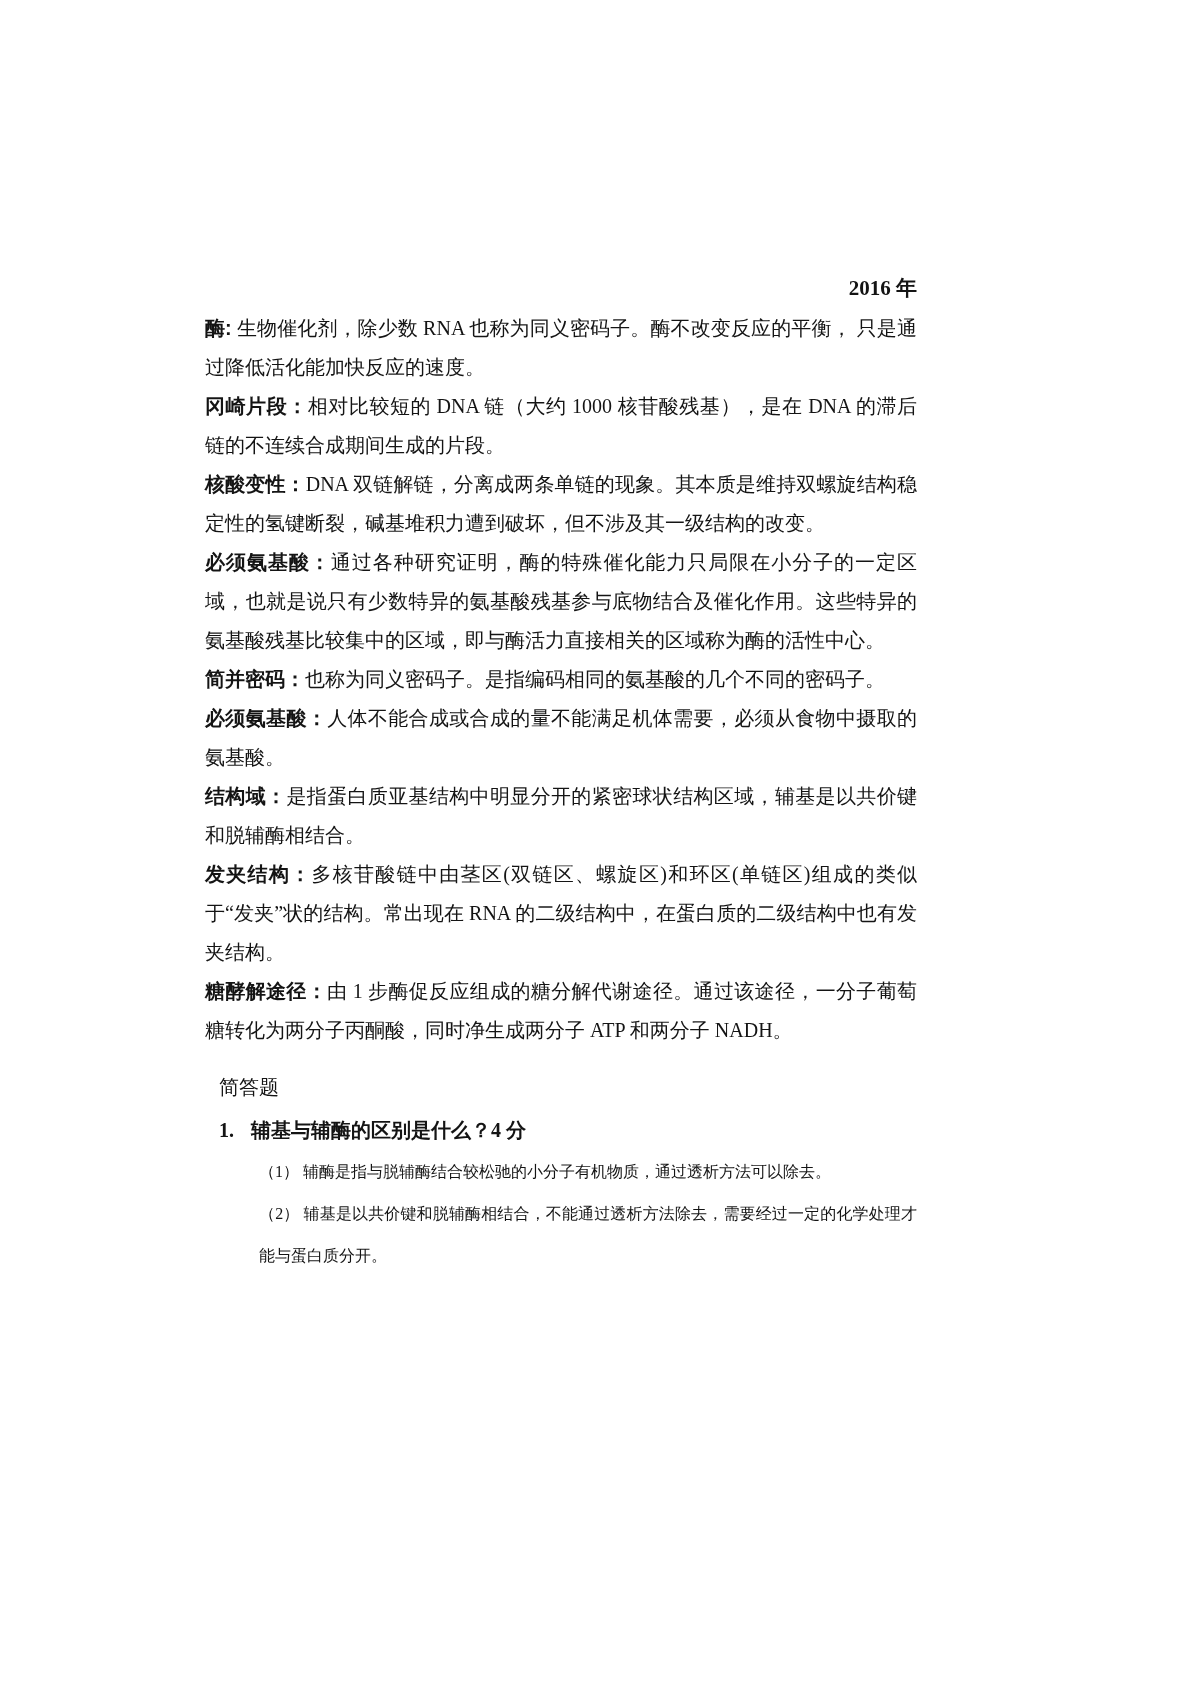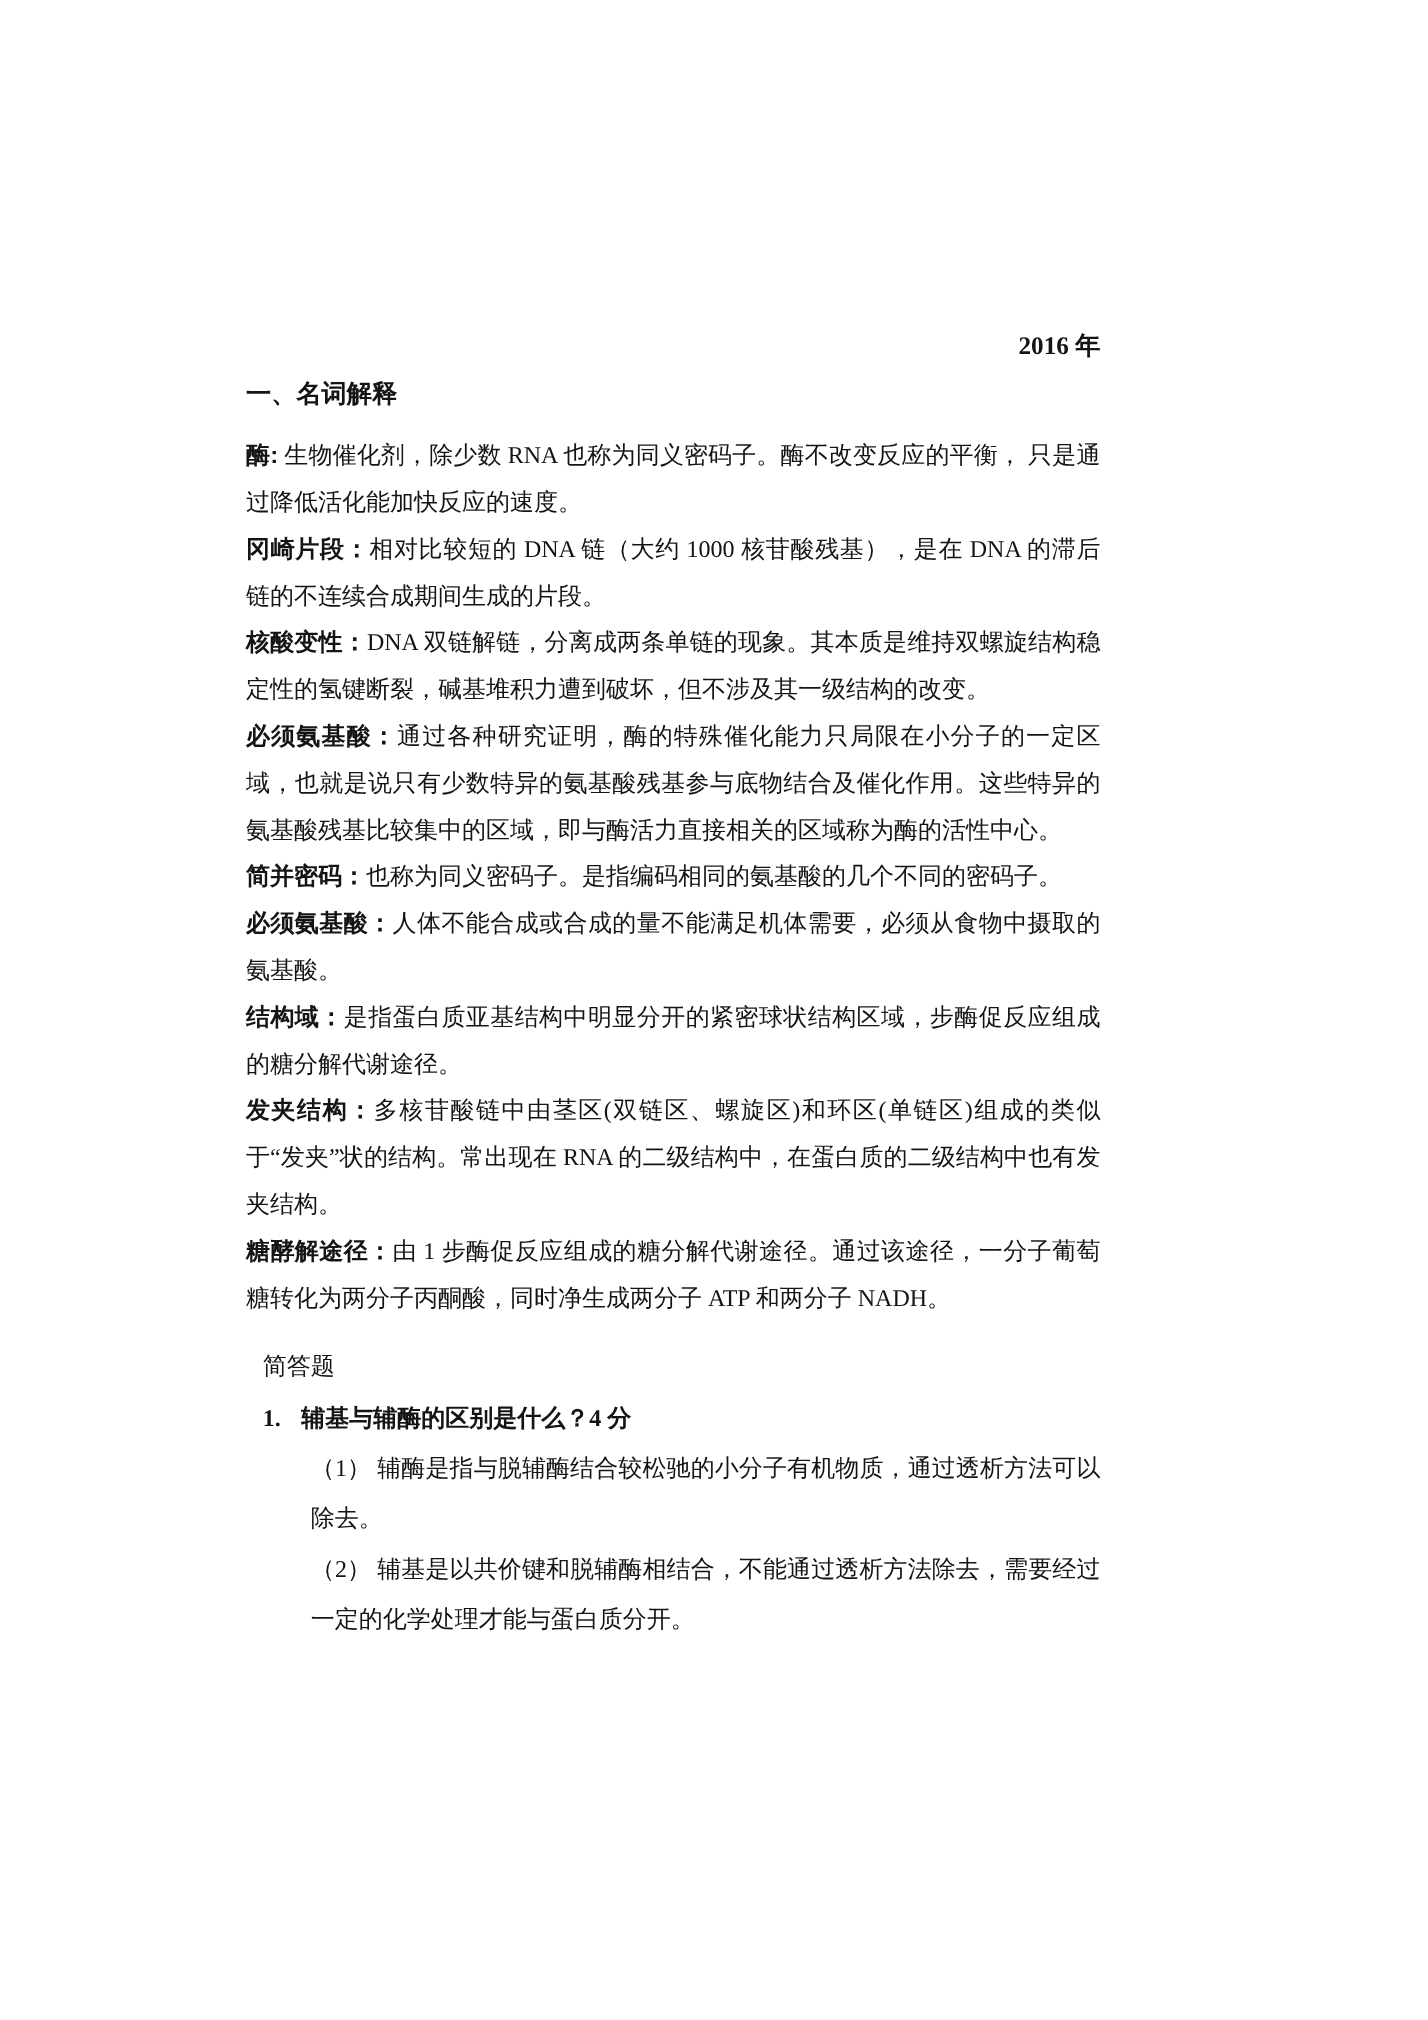--- a/index.html
+++ b/index.html
@@ -57,49 +57,48 @@
     font-size: 20px;
     font-weight: bold;
     line-height: 42px;
     margin: 2px 0 0 14px;
   }
   .question .q-num {
     display: inline-block;
     margin-right: 17px;
   }
   .answer {
-    font-size: 20px;
+    font-size: 16px;
     line-height: 42px;
     margin: 0 0 0 54px;
     text-align: justify;
     text-justify: inter-ideograph;
   }
 </style>
 </head>
 <body>
 
 <div class="doc-page">
 
   <h1 class="year-title">2016 年</h1>
 
-  <h2 class="section-title">一、名词解释</h2>
 
   <p class="def"><span class="term">酶:</span><span> 生物催化剂，除少数 RNA 也称为同义密码子。酶不改变反应的平衡， 只是通过降低活化能加快反应的速度。</span></p>
 
   <p class="def"><span class="term">冈崎片段：</span><span>相对比较短的 DNA 链（大约 1000 核苷酸残基），是在 DNA 的滞后链的不连续合成期间生成的片段。</span></p>
 
   <p class="def"><span class="term">核酸变性：</span><span>DNA 双链解链，分离成两条单链的现象。其本质是维持双螺旋结构稳定性的氢键断裂，碱基堆积力遭到破坏，但不涉及其一级结构的改变。</span></p>
 
   <p class="def"><span class="term">必须氨基酸：</span><span>通过各种研究证明，酶的特殊催化能力只局限在小分子的一定区域，也就是说只有少数特异的氨基酸残基参与底物结合及催化作用。这些特异的氨基酸残基比较集中的区域，即与酶活力直接相关的区域称为酶的活性中心。</span></p>
 
   <p class="def"><span class="term">简并密码：</span><span>也称为同义密码子。是指编码相同的氨基酸的几个不同的密码子。</span></p>
 
   <p class="def"><span class="term">必须氨基酸：</span><span>人体不能合成或合成的量不能满足机体需要，必须从食物中摄取的氨基酸。</span></p>
 
-  <p class="def"><span class="term">结构域：</span><span>是指蛋白质亚基结构中明显分开的紧密球状结构区域，步酶促反应组成的糖分解代谢途径。</span></p>
+  <p class="def"><span class="term">结构域：</span><span>是指蛋白质亚基结构中明显分开的紧密球状结构区域，辅基是以共价键和脱辅酶相结合。</span></p>
 
   <p class="def"><span class="term">发夹结构：</span><span>多核苷酸链中由茎区(双链区、螺旋区)和环区(单链区)组成的类似于“发夹”状的结构。常出现在 RNA 的二级结构中，在蛋白质的二级结构中也有发夹结构。</span></p>
 
   <p class="def"><span class="term">糖酵解途径：</span><span>由 1 步酶促反应组成的糖分解代谢途径。通过该途径，一分子葡萄糖转化为两分子丙酮酸，同时净生成两分子 ATP 和两分子 NADH。</span></p>
 
   <h2 class="subsection-title">简答题</h2>
 
   <p class="question"><span class="q-num">1.</span><span class="q-text">辅基与辅酶的区别是什么？4 分</span></p>
 
   <p class="answer">（1） 辅酶是指与脱辅酶结合较松驰的小分子有机物质，通过透析方法可以除去。</p>

